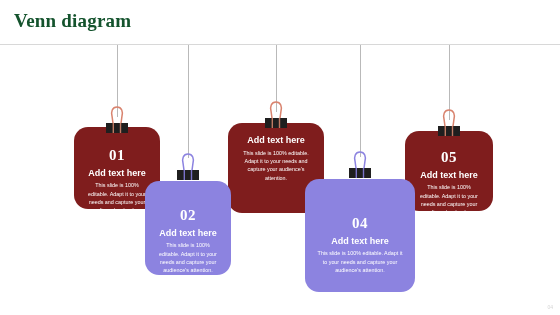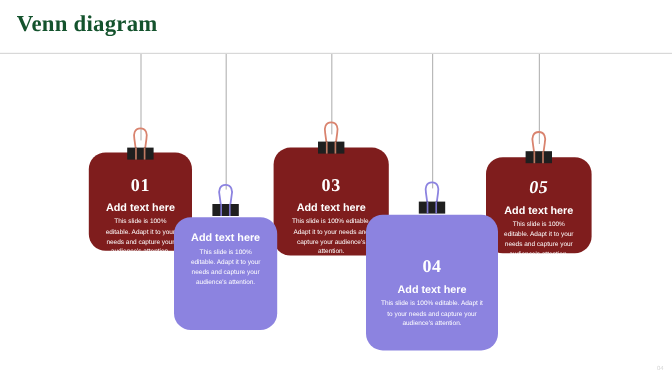--- a/index.html
+++ b/index.html
@@ -101,21 +101,21 @@
   #card-02 { left: 145px; top: 181px; width: 86px;  height: 94px;  z-index: 5; }
   #card-03 { left: 228px; top: 123px; width: 96px;  height: 90px;  z-index: 3; }
   #card-04 { left: 305px; top: 179px; width: 110px; height: 113px; z-index: 5; }
   #card-05 { left: 405px; top: 131px; width: 88px;  height: 80px;  z-index: 3; }
 
   
   #card-01 .card-num { margin-top: 12px; }
   #card-02 .card-num { margin-top: 18px; }
   #card-03 .card-num { margin-top: 16px; }
   #card-04 .card-num { margin-top: 28px; }
-  #card-05 .card-num { margin-top: 10px; font-style: italic; }
+  #card-05 .card-num { margin-top: 10px; }
 
   
   #page-number {
     position: absolute;
     right: 7px;
     bottom: 5px;
     font-size: 5px;
     color: #d5d5d5;
     font-family: "Liberation Sans", sans-serif;
   }
@@ -179,26 +179,26 @@
   </svg>
 </div>
 
 <div id="card-01" class="card card-salmon">
   <div class="card-num">01</div>
   <div class="card-head">Add text here</div>
   <div class="card-body">This slide is 100% editable. Adapt it to your needs and capture your audience's attention.</div>
 </div>
 
 <div id="card-02" class="card card-purple">
+  <div class="card-num">02</div>
   <div class="card-head">Add text here</div>
   <div class="card-body">This slide is 100% editable. Adapt it to your needs and capture your audience's attention.</div>
 </div>
 
 <div id="card-03" class="card card-salmon">
-  <div class="card-num">03</div>
   <div class="card-head">Add text here</div>
   <div class="card-body">This slide is 100% editable. Adapt it to your needs and capture your audience's attention.</div>
 </div>
 
 <div id="card-04" class="card card-purple">
   <div class="card-num">04</div>
   <div class="card-head">Add text here</div>
   <div class="card-body">This slide is 100% editable. Adapt it to your needs and capture your audience's attention.</div>
 </div>
 

